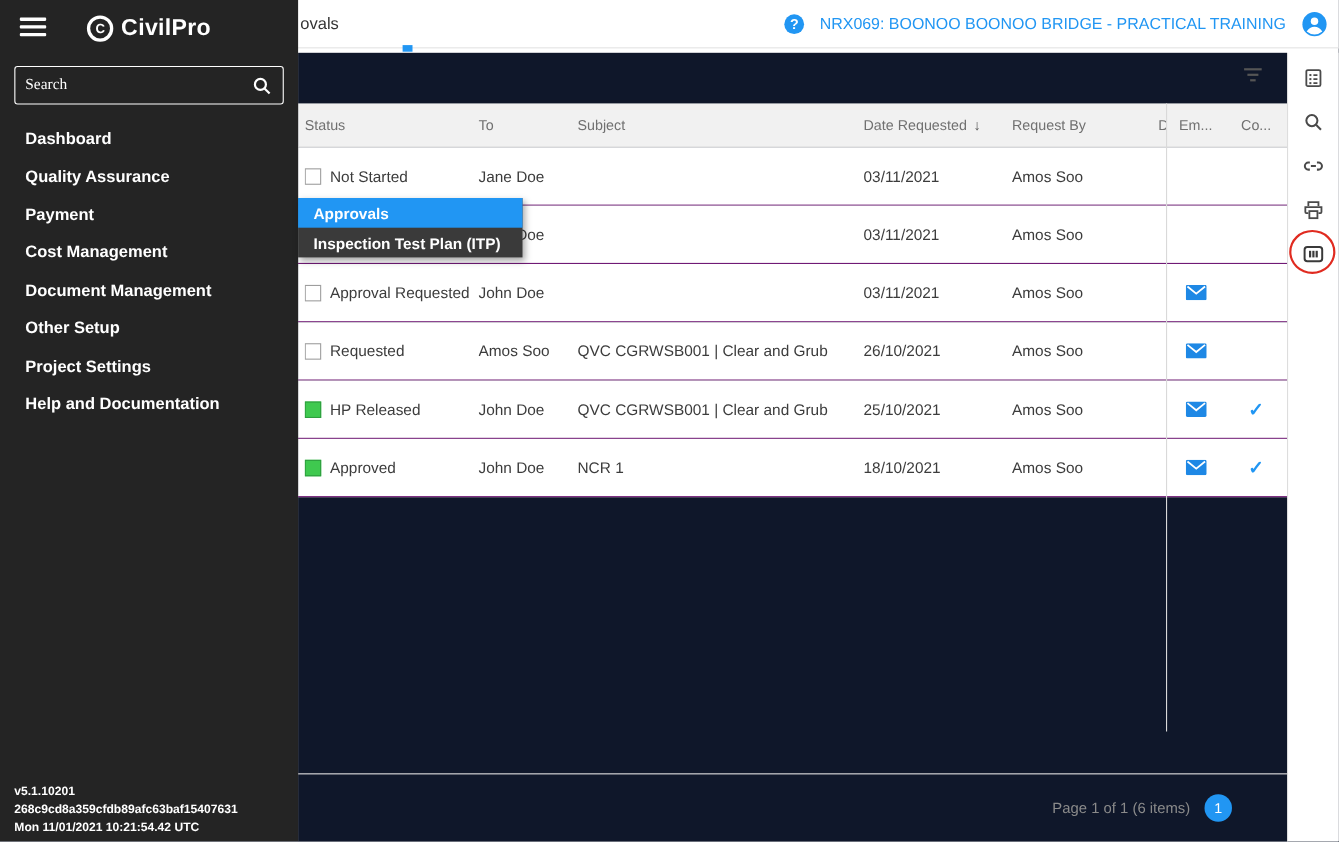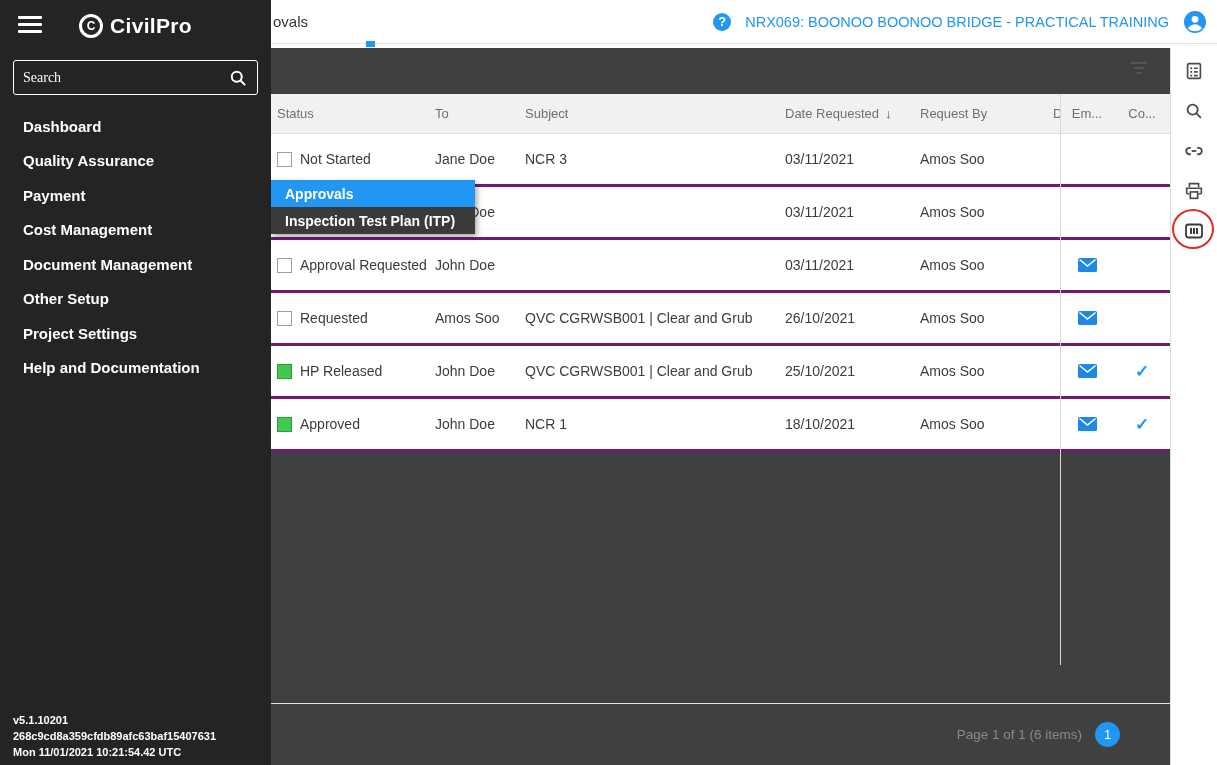--- a/index.html
+++ b/index.html
@@ -43,31 +43,31 @@
   .page-title { margin-left:2px; font-size:15px; color:#333; }
   .help-btn { margin-left:auto; width:18px; height:18px; border-radius:50%;
     background:#2196f3; color:#fff; font-size:13px; font-weight:bold;
     display:flex; align-items:center; justify-content:center; cursor:pointer; flex:0 0 auto; }
   .project-label { color:#2196f3; font-size:14.5px; margin-left:14px; white-space:nowrap; cursor:pointer; }
   .person { margin-left:14px; margin-right:10px; cursor:pointer; display:flex; }
   .blue-marker { position:absolute; left:366px; top:41px; width:9px; height:6px;
     background:#2196f3; z-index:35; }
 
   
-  .main { position:absolute; left:271px; top:48px; width:899px; height:717px; background:#404040; }
+  .main { position:absolute; left:271px; top:48px; width:899px; height:717px; background:#0f172a; }
   .filter-btn { position:absolute; right:22px; top:14px; width:18px; height:14px; cursor:pointer; }
   .filter-btn i { position:absolute; left:50%; transform:translateX(-50%); height:2px; background:#555; display:block; }
   .filter-btn i:nth-child(1){ top:0; width:16px; }
   .filter-btn i:nth-child(2){ top:5px; width:10px; }
   .filter-btn i:nth-child(3){ top:10px; width:5px; }
 
   .grid-header { position:absolute; left:0; top:46px; width:899px; height:40px;
     background:#f1f1f1; border-bottom:1px solid #e0e0e0; }
   .grid-rows { position:absolute; left:0; top:86px; width:899px; }
-  .row { position:relative; height:53px; border-bottom:3px solid #701a75; background:#fff; }
+  .row { position:relative; height:53px; border-bottom:1px solid #701a75; background:#fff; }
   .cell { position:absolute; top:0; height:100%; display:flex; align-items:center;
     font-size:14px; color:#3c3c3c; white-space:nowrap; overflow:hidden; }
   .grid-header .cell { font-size:13px; color:#707070; }
   .c-status { left:6px;  width:152px; }
   .c-to     { left:164px; width:86px; }
   .c-subject{ left:254px; width:245px; }
   .c-date   { left:502px; width:142px;margin-left:12px; }
   .c-by     { left:649px; width:130px; }
   .c-d      { left:782px; width:7px; }
   .c-em     { left:790px; width:52px; justify-content:center; }
@@ -127,21 +127,20 @@
     <span class="cell c-co">Co...</span>
   </div>
 
   <div class="grid-rows" id="grid-rows">
       <div class="row">
     <span class="cell c-status">
       <span class="cb"></span>
       <span class="status-label">Not Started</span>
     </span>
     <span class="cell c-to">Jane Doe</span>
-    <span class="cell c-subject">NCR 3</span>
     <span class="cell c-date">03/11/2021</span>
     <span class="cell c-by">Amos Soo</span>
 
   </div>
       <div class="row">
     <span class="cell c-status">
       <span class="cb"></span>
       <span class="status-label"></span>
     </span>
     <span class="cell c-to">John Doe</span>

